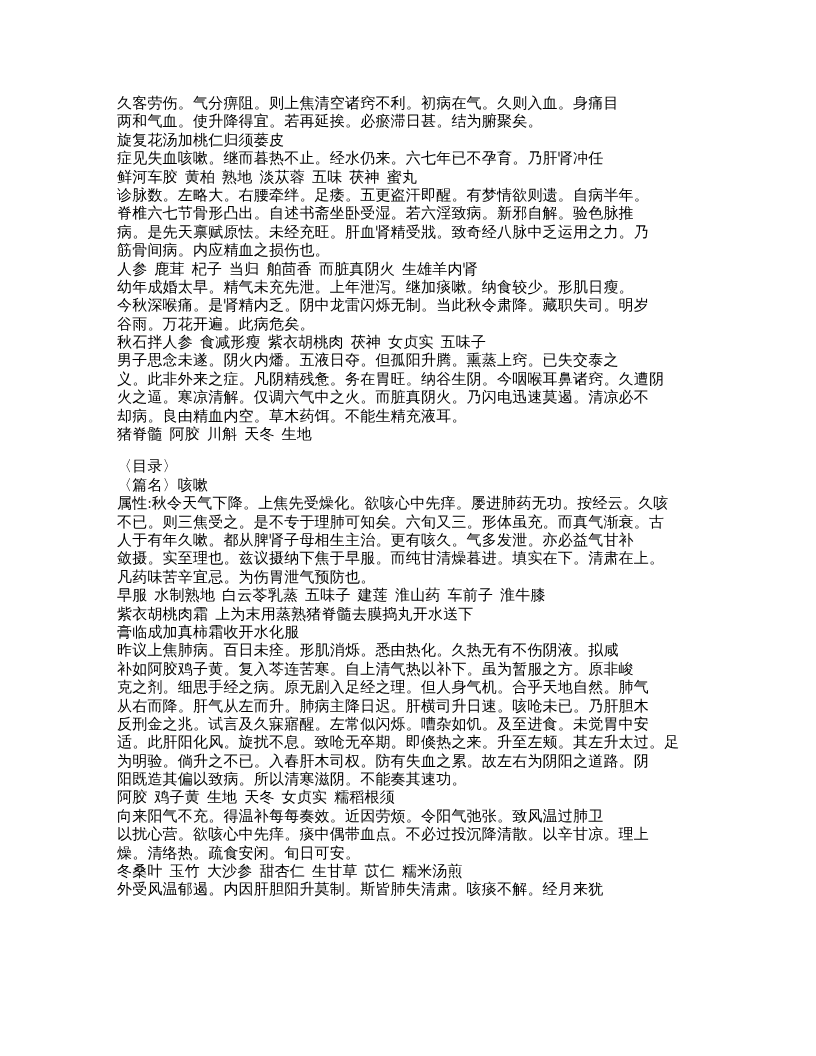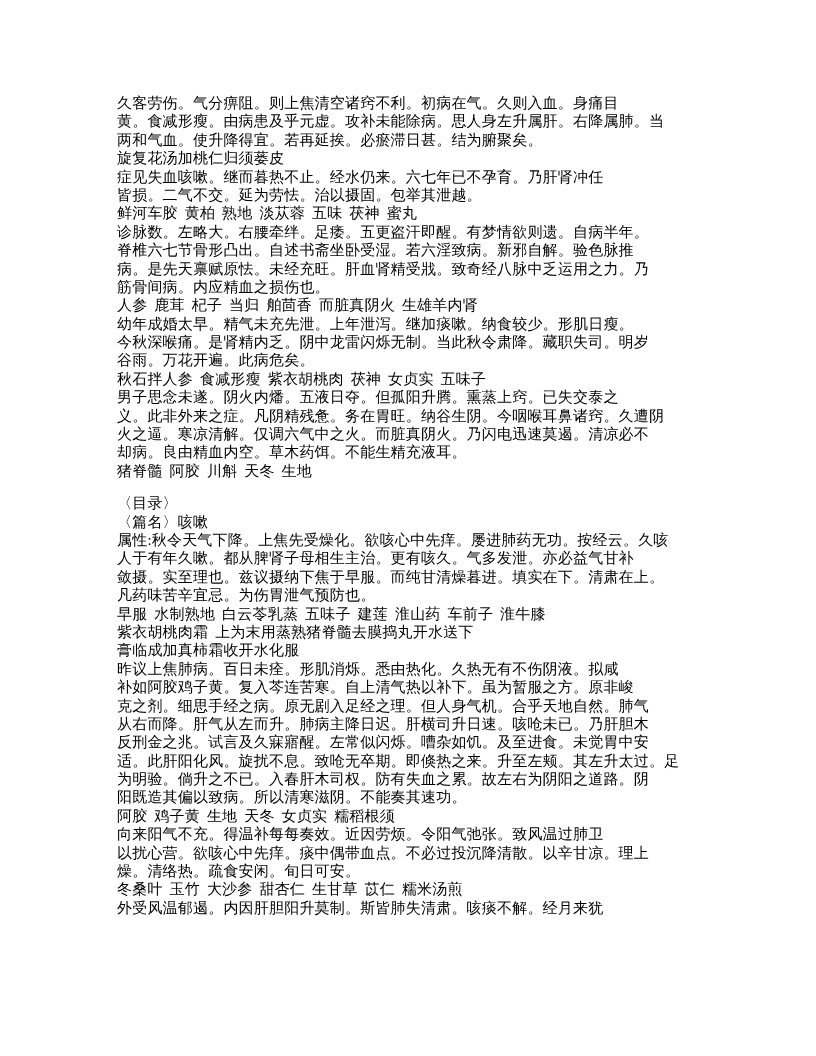--- a/index.html
+++ b/index.html
@@ -35,44 +35,43 @@
   .textline:empty {
     height: 14px;
   }
 </style>
 </head>
 <body>
 
 <div class="page">
   <div class="content">
       <div class="textline">久客劳伤。气分痹阻。则上焦清空诸窍不利。初病在气。久则入血。身痛目</div>
-      <div class="textline">黄。食减形瘦。由病患及乎元虚。攻补未能除病。思人身左升属肝。右降属肺。当</div>
       <div class="textline">两和气血。使升降得宜。若再延挨。必瘀滞日甚。结为腑聚矣。</div>
       <div class="textline">旋复花汤加桃仁归须蒌皮</div>
       <div class="textline">症见失血咳嗽。继而暮热不止。经水仍来。六七年已不孕育。乃肝肾冲任</div>
-      <div class="textline">皆损。二气不交。延为劳怯。治以摄固。包举其泄越。</div>
       <div class="textline">鲜河车胶 黄柏 熟地 淡苁蓉 五味 茯神 蜜丸</div>
       <div class="textline">诊脉数。左略大。右腰牵绊。足痿。五更盗汗即醒。有梦情欲则遗。自病半年。</div>
       <div class="textline">脊椎六七节骨形凸出。自述书斋坐卧受湿。若六淫致病。新邪自解。验色脉推</div>
       <div class="textline">病。是先天禀赋原怯。未经充旺。肝血肾精受戕。致奇经八脉中乏运用之力。乃</div>
       <div class="textline">筋骨间病。内应精血之损伤也。</div>
       <div class="textline">人参 鹿茸 杞子 当归 舶茴香 而脏真阴火 生雄羊内肾</div>
       <div class="textline">幼年成婚太早。精气未充先泄。上年泄泻。继加痰嗽。纳食较少。形肌日瘦。</div>
       <div class="textline">今秋深喉痛。是肾精内乏。阴中龙雷闪烁无制。当此秋令肃降。藏职失司。明岁</div>
       <div class="textline">谷雨。万花开遍。此病危矣。</div>
       <div class="textline">秋石拌人参 食减形瘦 紫衣胡桃肉 茯神 女贞实 五味子</div>
       <div class="textline">男子思念未遂。阴火内燔。五液日夺。但孤阳升腾。熏蒸上窍。已失交泰之</div>
       <div class="textline">义。此非外来之症。凡阴精残惫。务在胃旺。纳谷生阴。今咽喉耳鼻诸窍。久遭阴</div>
       <div class="textline">火之逼。寒凉清解。仅调六气中之火。而脏真阴火。乃闪电迅速莫遏。清凉必不</div>
       <div class="textline">却病。良由精血内空。草木药饵。不能生精充液耳。</div>
       <div class="textline">猪脊髓 阿胶 川斛 天冬 生地</div>
       <div class="textline"></div>
       <div class="textline">〈目录〉</div>
       <div class="textline">〈篇名〉咳嗽</div>
       <div class="textline">属性:秋令天气下降。上焦先受燥化。欲咳心中先痒。屡进肺药无功。按经云。久咳</div>
+      <div class="textline">不已。则三焦受之。是不专于理肺可知矣。六旬又三。形体虽充。而真气渐衰。古</div>
       <div class="textline">人于有年久嗽。都从脾肾子母相生主治。更有咳久。气多发泄。亦必益气甘补</div>
       <div class="textline">敛摄。实至理也。兹议摄纳下焦于早服。而纯甘清燥暮进。填实在下。清肃在上。</div>
       <div class="textline">凡药味苦辛宜忌。为伤胃泄气预防也。</div>
       <div class="textline">早服 水制熟地 白云苓乳蒸 五味子 建莲 淮山药 车前子 淮牛膝</div>
       <div class="textline">紫衣胡桃肉霜 上为末用蒸熟猪脊髓去膜捣丸开水送下</div>
       <div class="textline">膏临成加真柿霜收开水化服</div>
       <div class="textline">昨议上焦肺病。百日未痊。形肌消烁。悉由热化。久热无有不伤阴液。拟咸</div>
       <div class="textline">补如阿胶鸡子黄。复入芩连苦寒。自上清气热以补下。虽为暂服之方。原非峻</div>
       <div class="textline">克之剂。细思手经之病。原无剧入足经之理。但人身气机。合乎天地自然。肺气</div>
       <div class="textline">从右而降。肝气从左而升。肺病主降日迟。肝横司升日速。咳呛未已。乃肝胆木</div>

